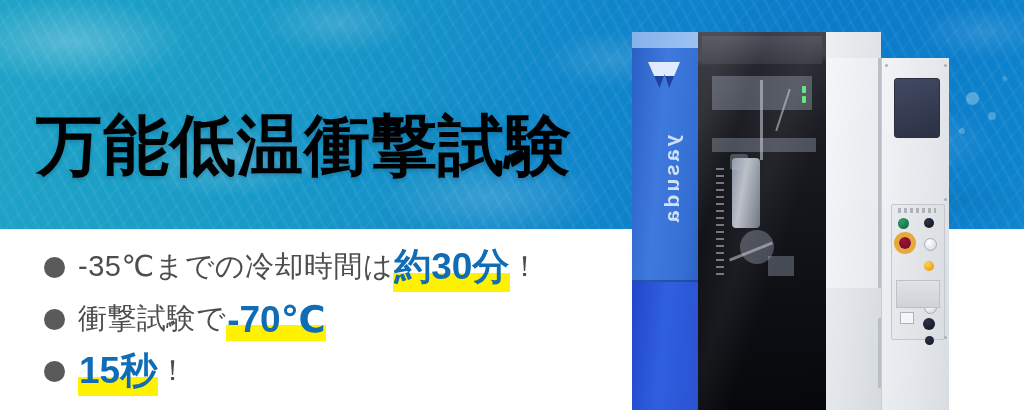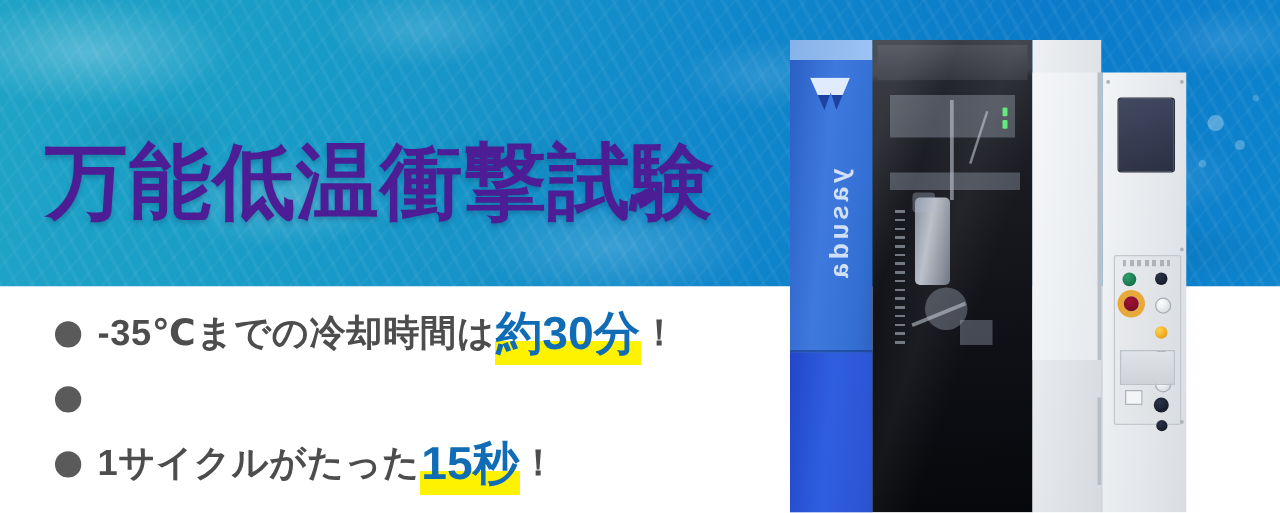--- a/index.html
+++ b/index.html
@@ -49,33 +49,33 @@
   .sky .bubble{position:absolute;border-radius:50%;background:rgba(255,255,255,.30);}
 
   
   .eyebrow{
     position:absolute;left:38px;top:77px;
     color:#ffffff;font-size:29px;font-weight:bold;letter-spacing:.2px;
     white-space:nowrap;text-shadow:0 1px 2px rgba(0,60,95,.25);
   }
   .headline{
     position:absolute;left:36px;top:112px;
-    color:#4c1d95;font-size:66px;font-weight:bold;letter-spacing:1px;
+    color:#000000;font-size:66px;font-weight:bold;letter-spacing:1px;
     white-space:nowrap;line-height:1;
     text-shadow:0 2px 4px rgba(0,60,95,.30);
   }
 
   
   .bullets{position:absolute;left:44px;top:244px;width:560px;}
   .bline{display:flex;align-items:center;height:46px;margin-bottom:6px;white-space:nowrap;}
   .dot{
     width:21px;height:21px;border-radius:50%;background:#5a5a5a;
     display:inline-block;flex:0 0 auto;margin-right:13px;
   }
-  .btxt{font-size:29px;font-weight:bold;color:#4d4d4d;letter-spacing:.5px;}
+  .btxt{font-size:29px;font-weight:normal;color:#4d4d4d;letter-spacing:.5px;}
   .hl{
     color:#0f6cb5;font-weight:bold;font-size:34px;
     background:linear-gradient(to top,#fff200 0,#fff200 38%,rgba(255,242,0,0) 38%);
     padding:0 1px;
   }
   .hl.big{font-size:37px;}
 
   
   .machine{position:absolute;left:632px;top:18px;width:316px;height:392px;}
   .m-shadow{position:absolute;left:-6px;top:2px;width:330px;height:390px;
@@ -171,25 +171,26 @@
 
     <div class="bline">
       <span class="dot"></span>
       <span class="btxt">-35℃までの冷却時間は</span>
       <span class="hl big">約30分</span>
       <span class="btxt">！</span>
     </div>
 
     <div class="bline">
       <span class="dot"></span>
+      <span class="btxt">衝撃試験で</span>
+      <span class="hl big">-70℃</span>
     </div>
 
     <div class="bline">
       <span class="dot"></span>
-      <span class="btxt">1サイクルがたった</span>
       <span class="hl big">15秒</span>
       <span class="btxt">！</span>
     </div>
 
   </div>
 
   <div class="machine">
     <div class="m-shadow"></div>
 
     <div class="pillar">

